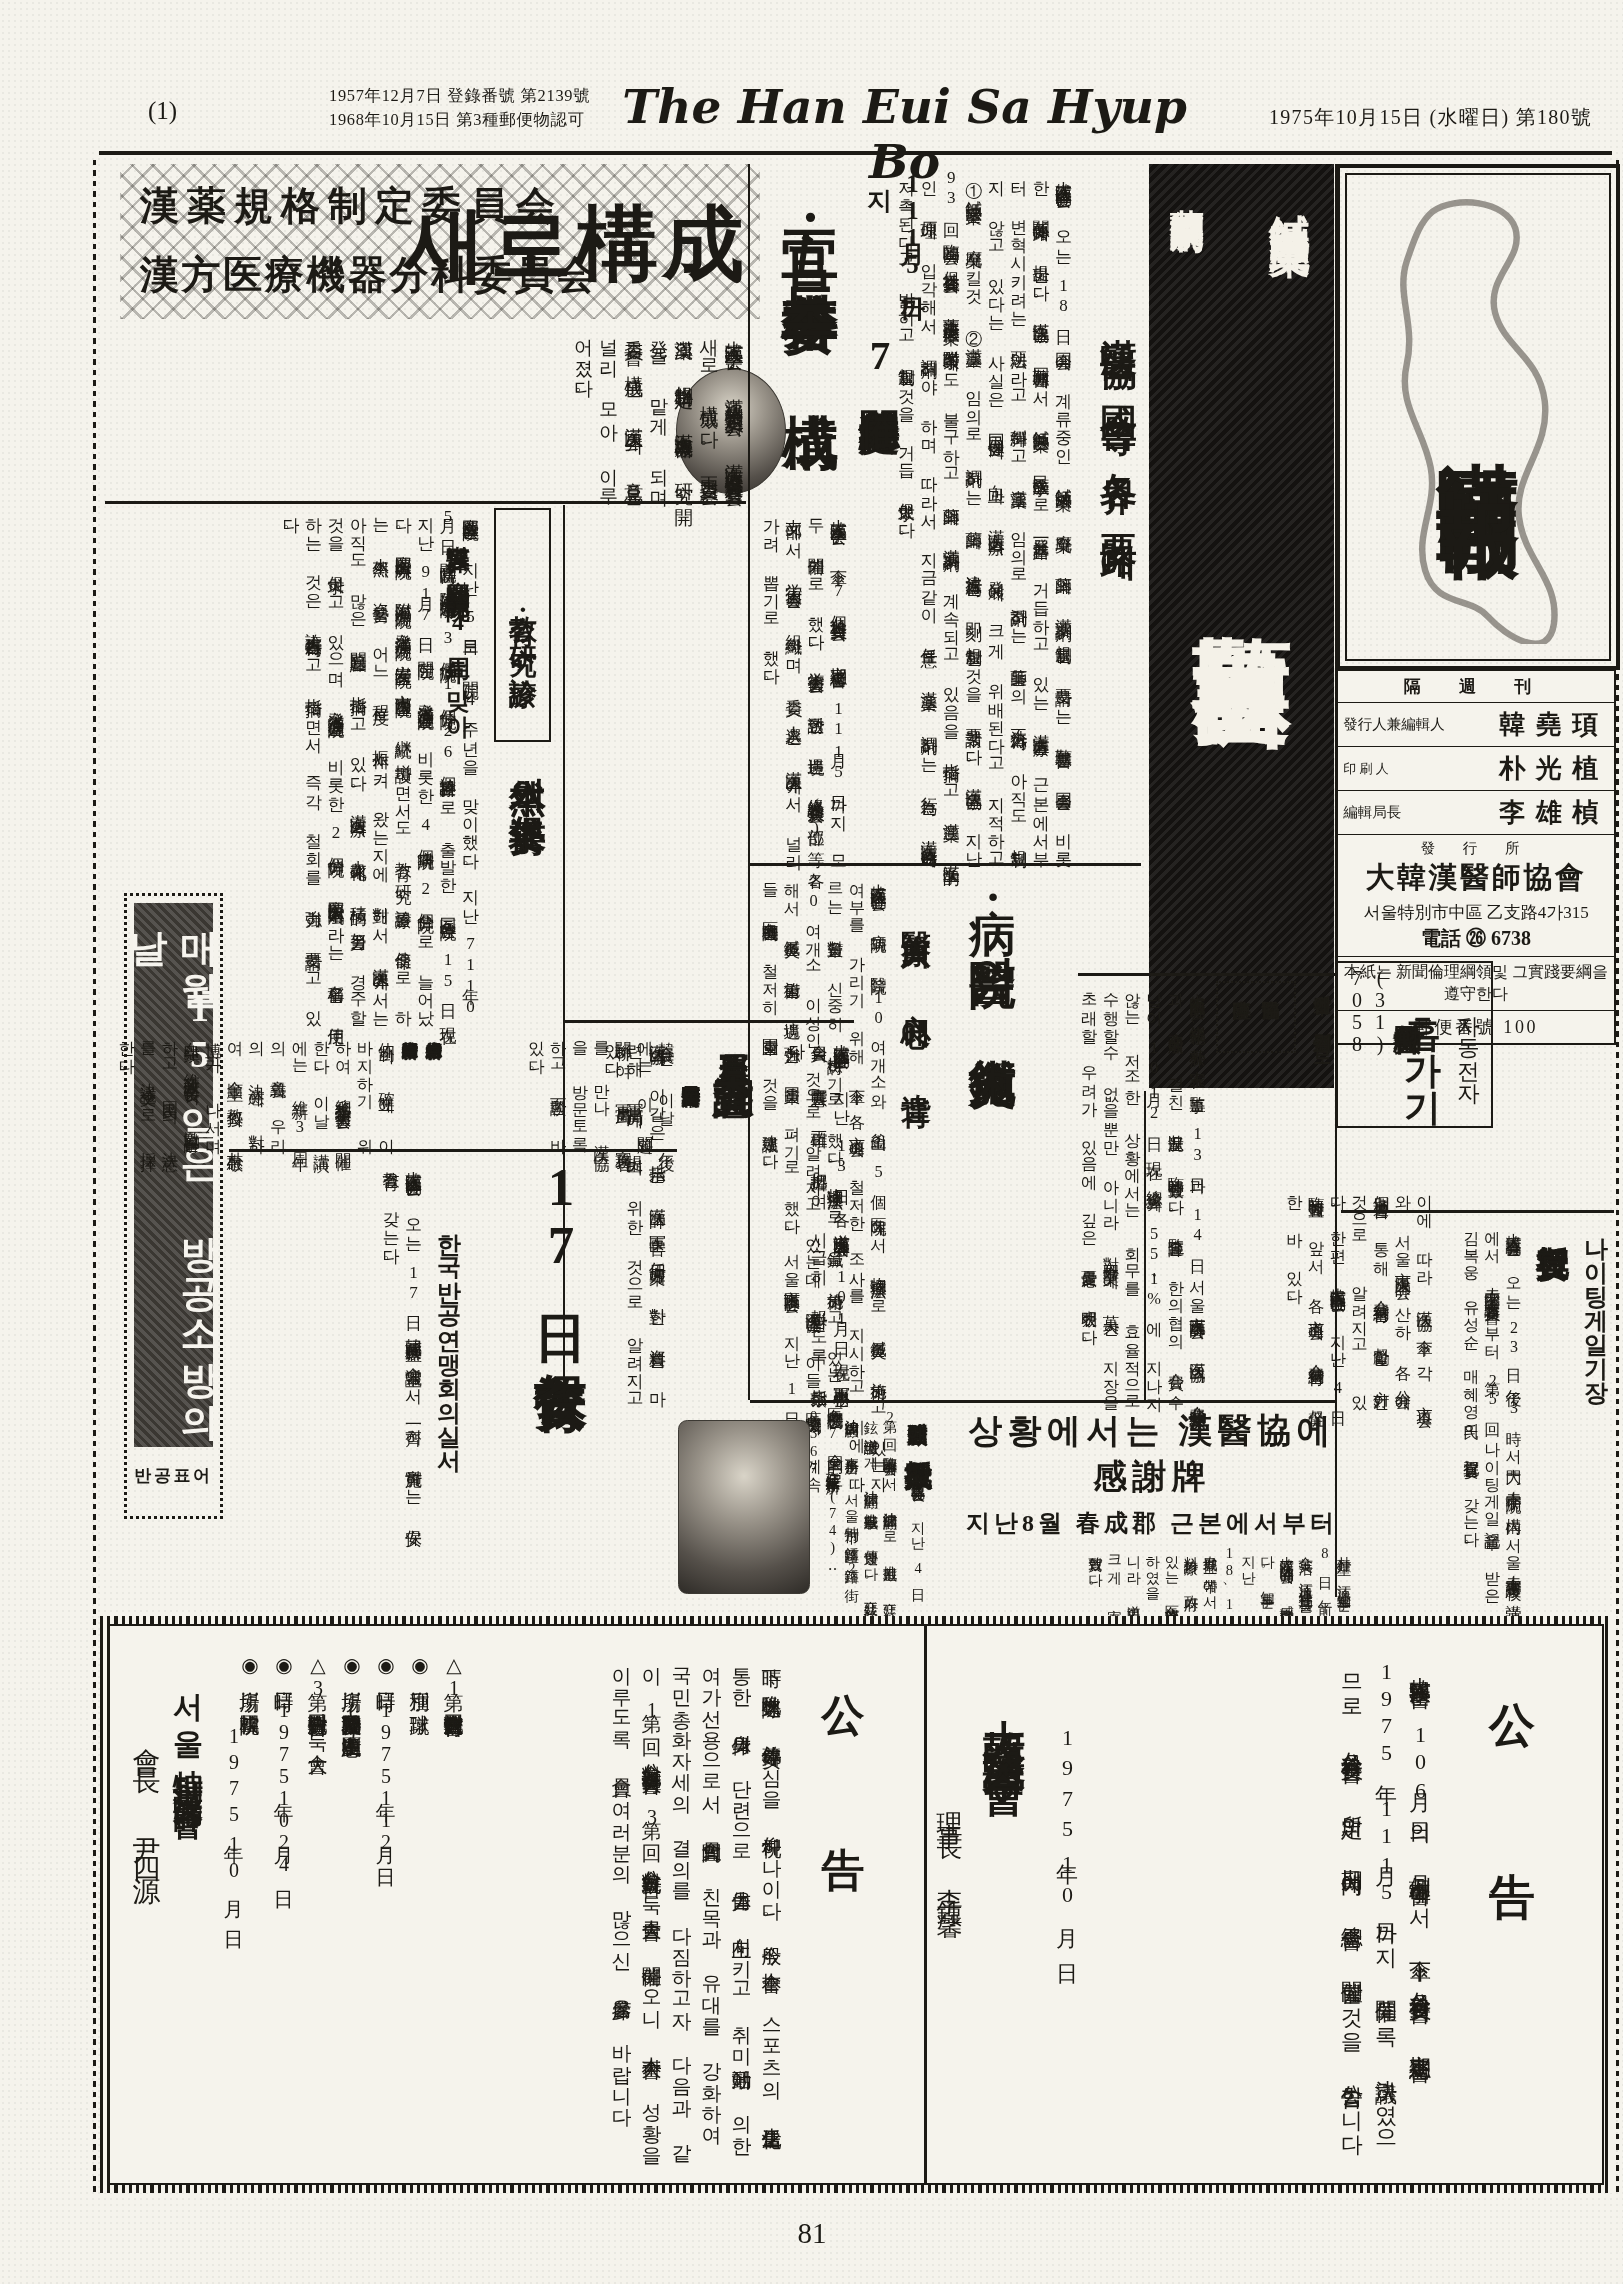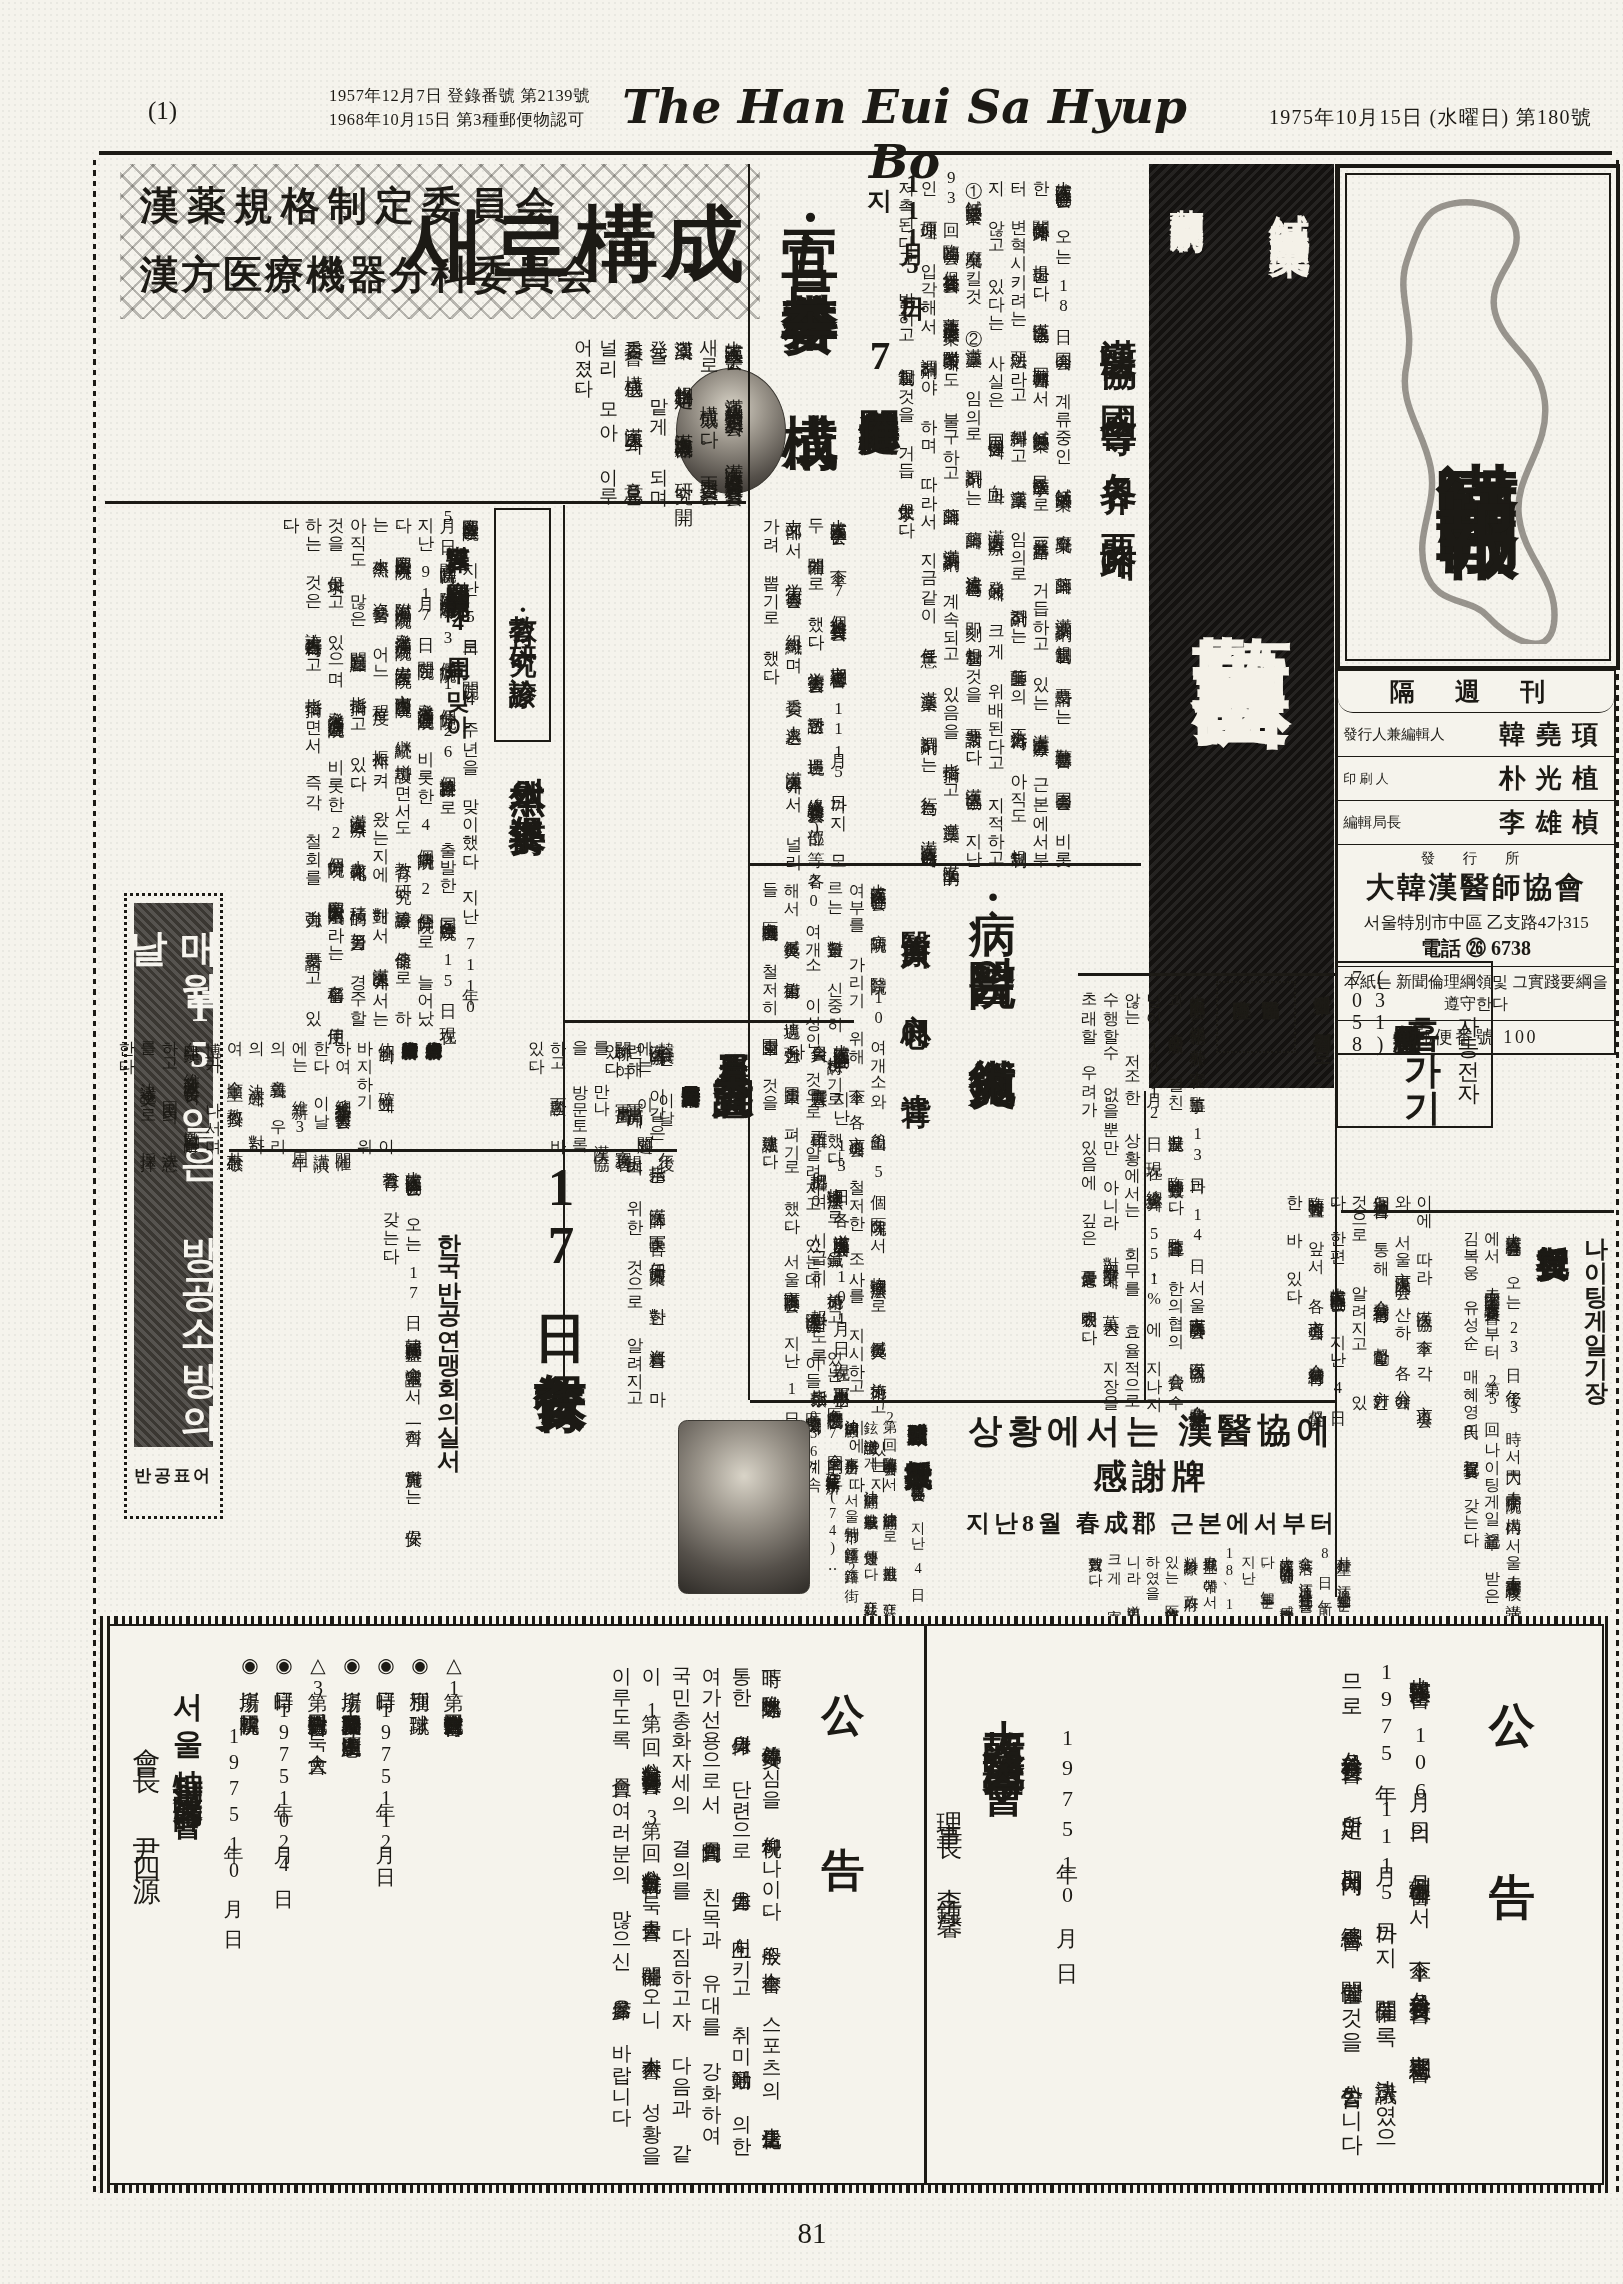--- a/index.html
+++ b/index.html
@@ -63,21 +63,21 @@
 
   <div class="abs" style="left:1336px;top:164px;width:276px;height:498px;border:4px solid var(--ink);">
     <div class="abs" style="left:5.3px;top:5.3px;right:5.3px;bottom:5.3px;border:2px solid var(--ink);"></div>
     <svg class="abs" style="left:20px;top:16px;" width="237" height="460" viewBox="0 0 220 500">
       <path d="M60,30 C85,12 140,18 150,48 C160,82 118,100 128,140 C138,178 176,188 182,236 C188,288 148,316 154,362 C160,410 198,430 192,478 C186,520 140,492 120,470 C100,448 64,460 52,420 C40,380 66,350 58,308 C50,266 22,240 32,196 C42,152 20,120 32,84 C42,54 48,40 60,30 Z" fill="none" stroke="#4a463f" stroke-width="7" opacity="0.55"></path>
     </svg>
     <div class="v b ctr" style="position:absolute;left:0;top:0;width:100%;height:100%;font-size:84px;letter-spacing:9.2px;">漢醫師協報</div>
   </div>
 
   <div class="abs" style="left:1336px;top:669px;width:276px;border:2.6px solid var(--ink);background:var(--paper);">
-    <div class="infobox-row b" style="text-align:center;font-size:25px;letter-spacing:17px;border-radius:15px;">隔 週 刊</div>
+    <div class="infobox-row b" style="text-align:center;font-size:17px;letter-spacing:17px;">隔 週 刊</div>
     <div class="infobox-row" style="display:flex;justify-content:space-between;align-items:center;">
       <span style="font-size:14.5px;">發行人兼編輯人</span>
       <span class="b" style="font-size:26px;letter-spacing:10.5px;">韓堯頊</span>
     </div>
     <div class="infobox-row" style="display:flex;justify-content:space-between;align-items:center;">
       <span style="font-size:13px;">印 刷 人</span>
       <span class="b" style="font-size:26px;letter-spacing:10.5px;margin-left:7px;">朴光植</span>
     </div>
     <div class="infobox-row" style="display:flex;justify-content:space-between;align-items:center;">
       <span style="font-size:14.5px;">編輯局長</span>

